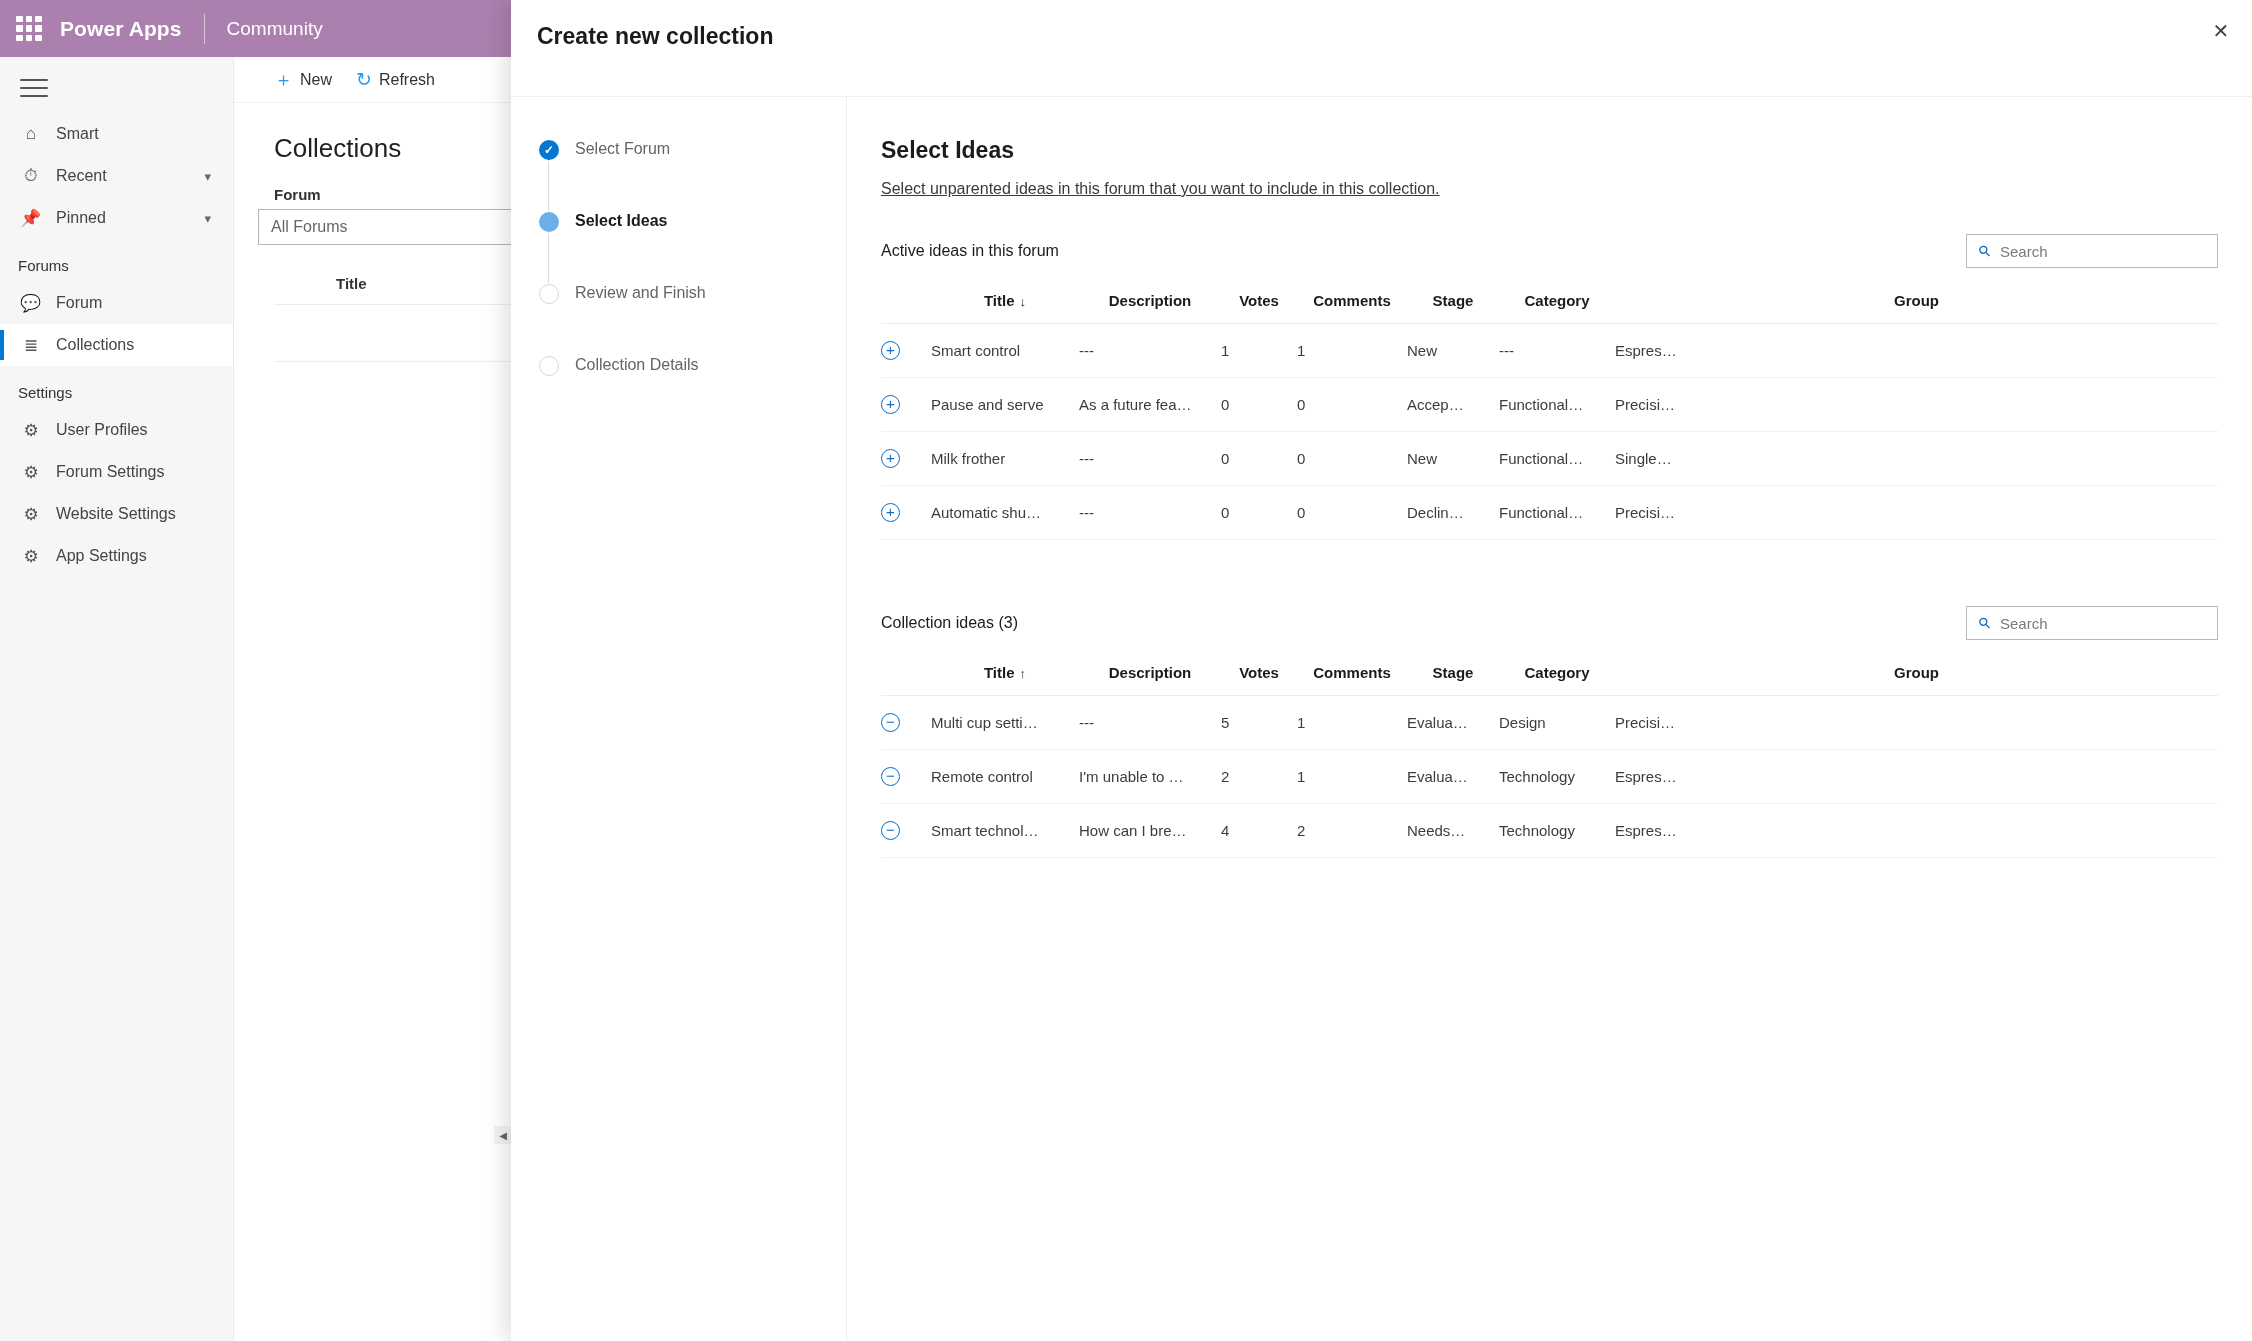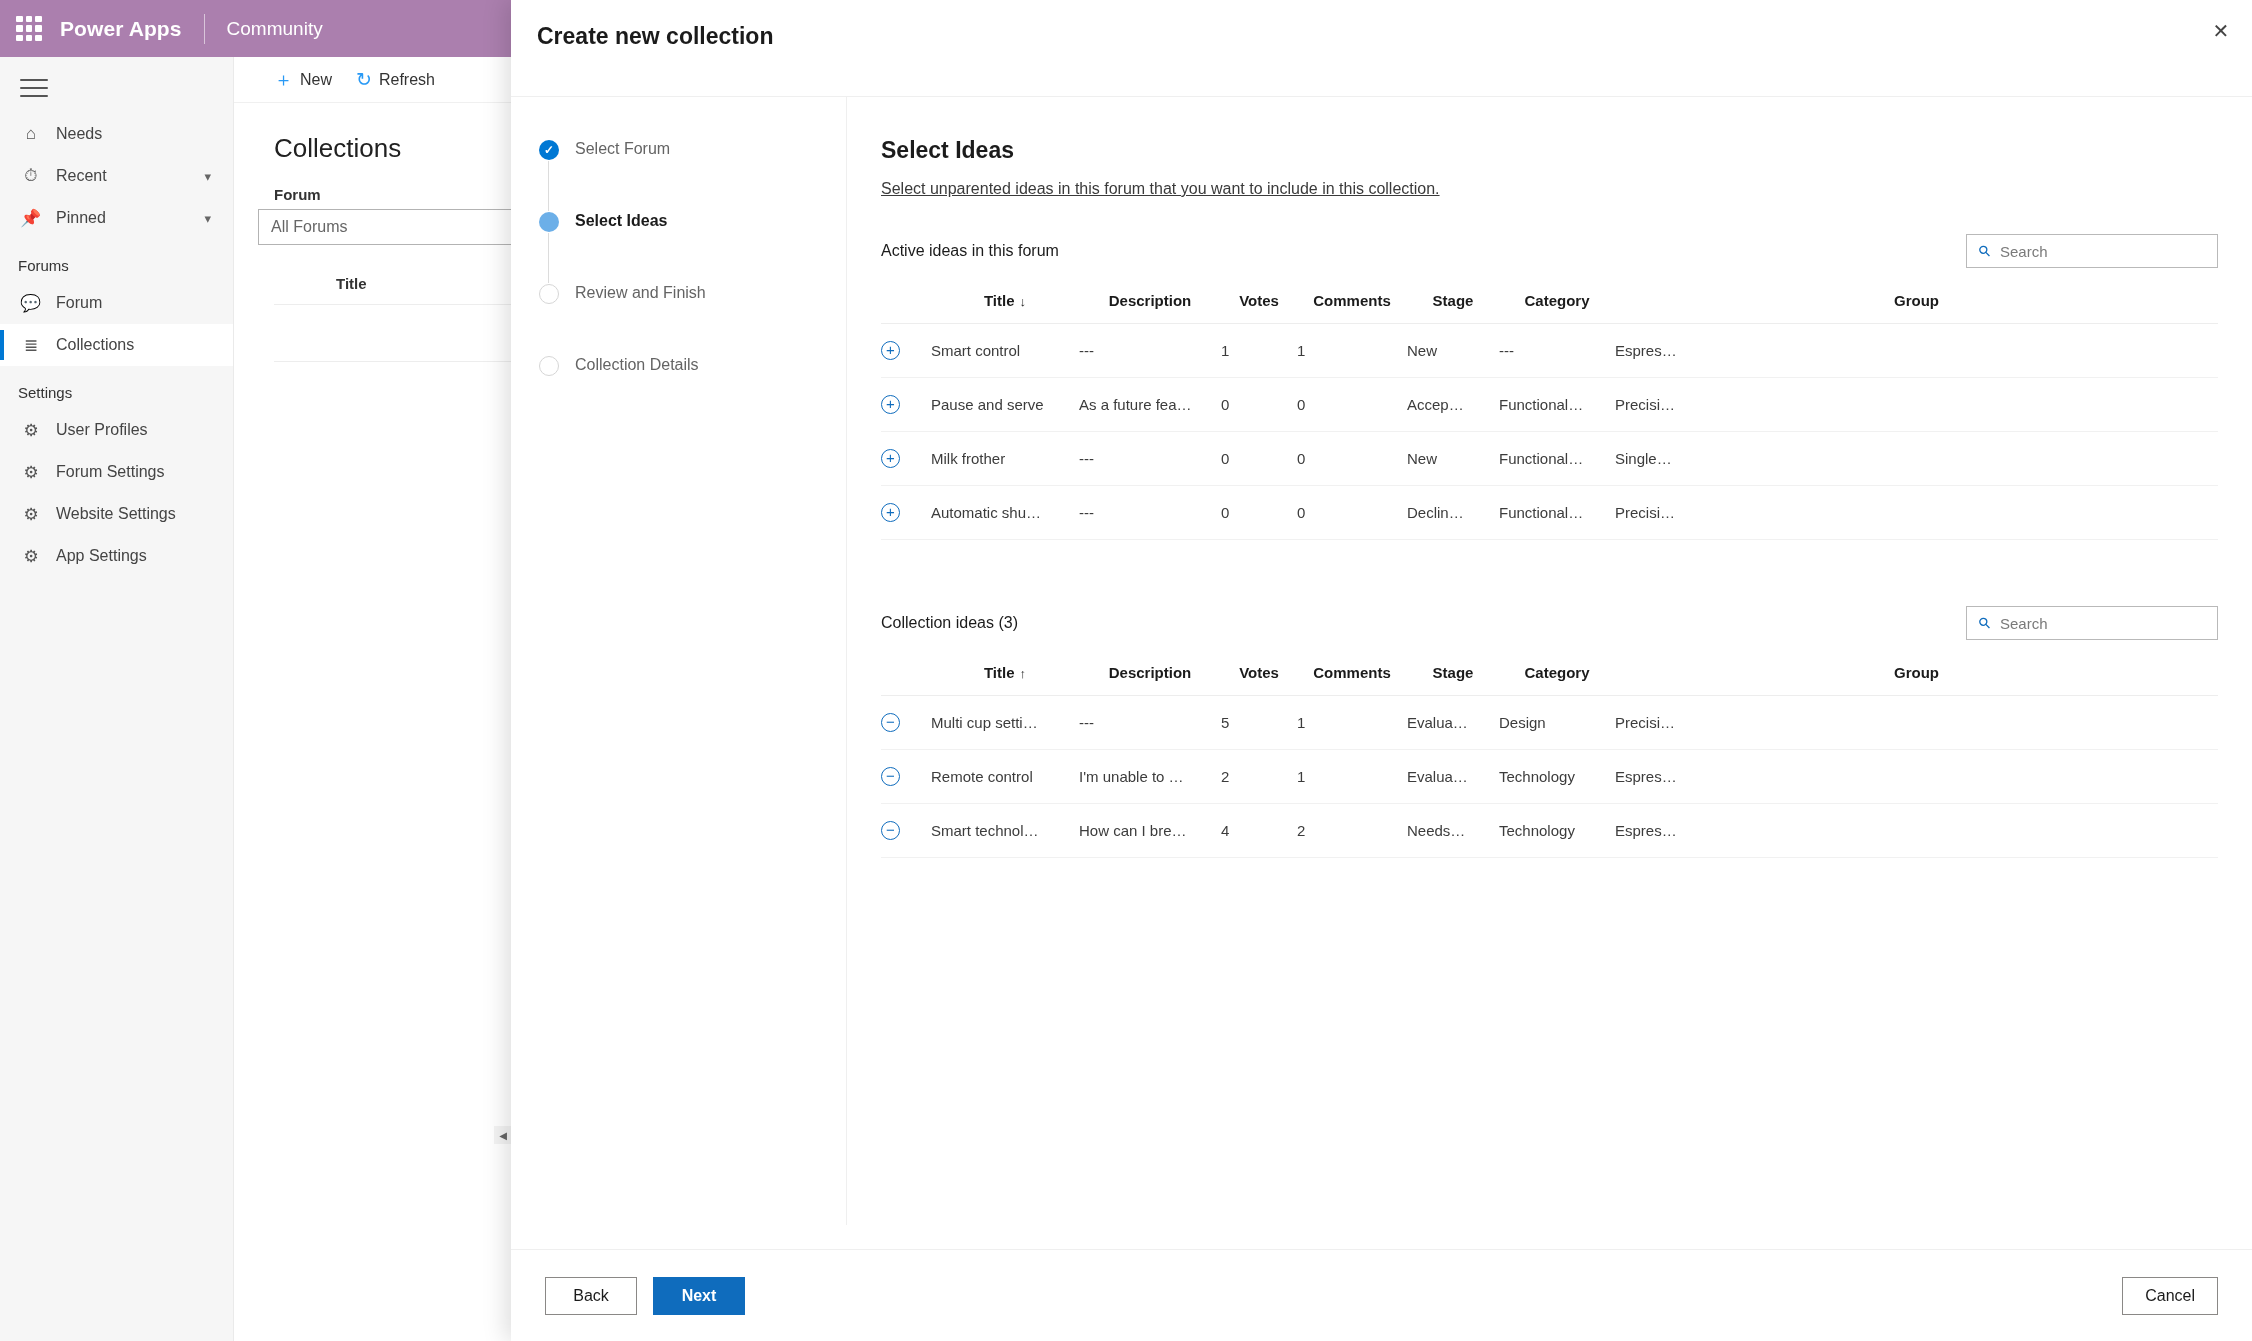--- a/index.html
+++ b/index.html
@@ -194,21 +194,21 @@
     <div class="leftnav">
       <div class="hamburger">
         <span></span>
           <span></span>
           <span></span>
       </div>
 
       <div style="margin-top:14px;">
         <div class="nav-item">
           <span class="ico">⌂</span>
-          <span>Needs</span>
+          <span>Smart</span>
         </div>
         <div class="nav-item">
           <span class="ico">⏱</span>
           <span>Recent</span>
           <span class="chev">▾</span>
         </div>
         <div class="nav-item">
           <span class="ico">📌</span>
           <span>Pinned</span>
           <span class="chev">▾</span>
@@ -476,20 +476,15 @@
               <td>2</td>
               <td>Needs…</td>
               <td>Technology</td>
               <td>Espres…</td>
             </tr>
           </tbody>
         </table>
       </div>
     </div>
 
-    <div class="dlg-footer">
-      <button class="btn">Back</button>
-      <button class="btn primary">Next</button>
-      <button class="btn right">Cancel</button>
-    </div>
 
   </div>
 </div>
 
 </body></html>

